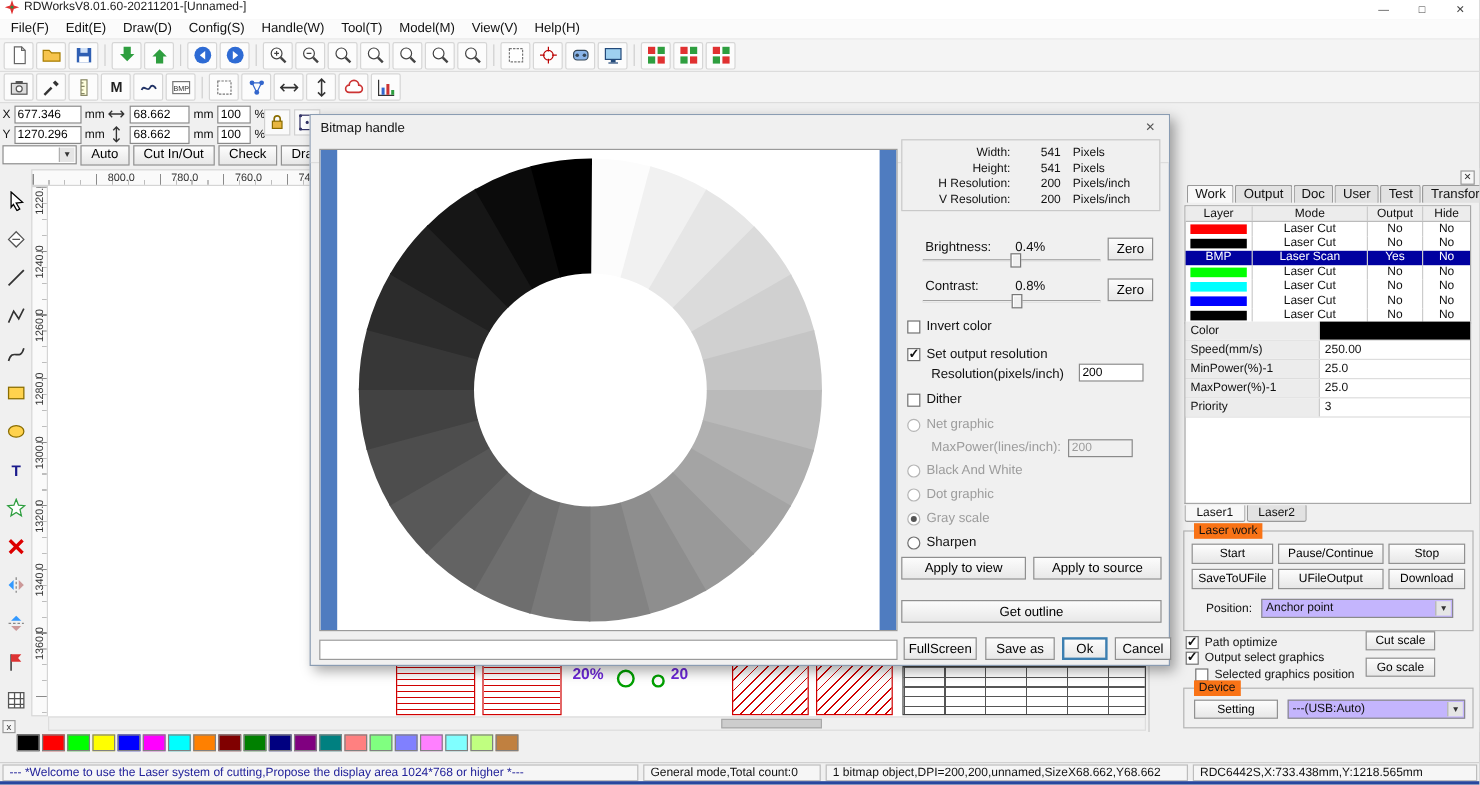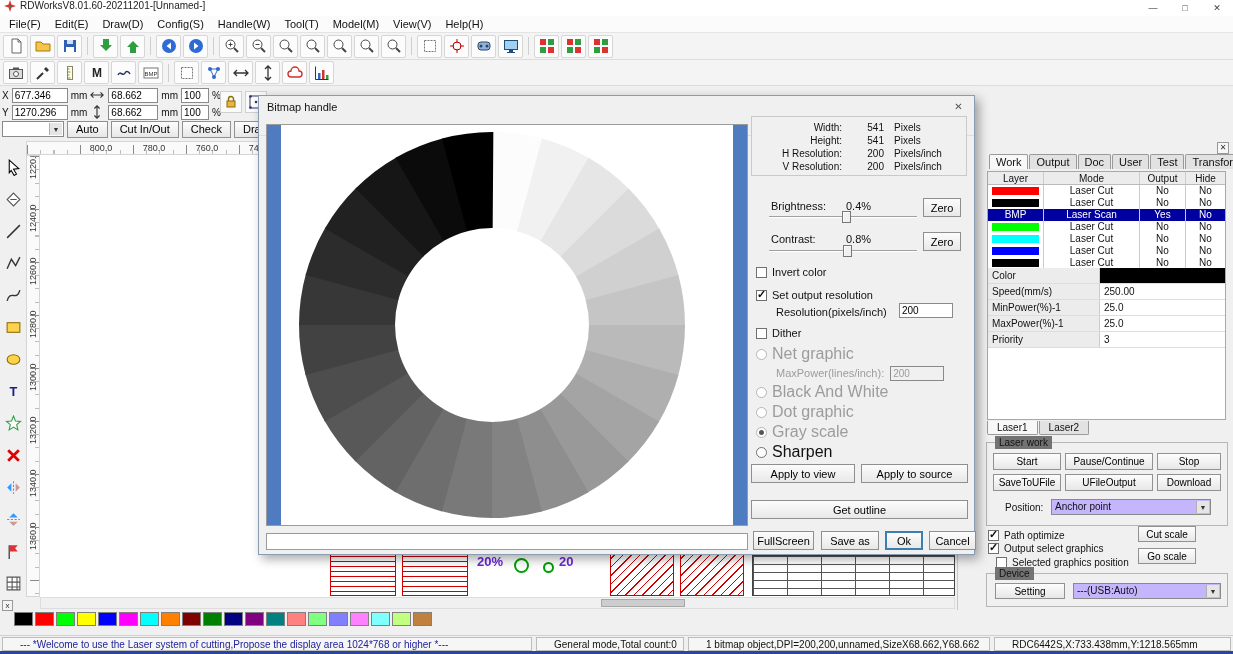--- a/index.html
+++ b/index.html
@@ -86,42 +86,42 @@
   .prow {display:flex; height:16px; line-height:16px; border-bottom:1px solid #ddd;}
   .plabel {width:112px; background:#ececec; padding-left:4px; border-right:1px solid #ccc;}
   .pvalue {flex:1; padding-left:4px;}
   .pvalue.noPad {padding:0;}
   .colorfill {display:block; height:100%;}
   .lasertabs {position:absolute; left:29px; top:281px; display:flex;}
   .lstab {padding:1px 9px; border:1px solid #9a9a9a; border-top:none; background:#e2e2e2; margin-right:1px; border-radius:0 0 2px 2px; font-size:10px; cursor:default;}
   .lstab.active {background:#f8f8f8;}
 
   .group {position:absolute; border:1px solid #b5b5b5;}
-  .gtitle {position:absolute; top:-7px; left:8px; background:#737373; padding:1px 4px; font-size:10px;}
+  .gtitle {position:absolute; top:-7px; left:8px; background:#f97316; padding:1px 4px; font-size:10px;}
   .gw {left:28px; top:302px; width:242px; height:84px;}
   .gdev {left:28px; top:433px; width:242px; height:34px;}
   #laser-buttons {position:absolute; left:6px; top:10px; display:grid; grid-template-columns:68px 88px 64px; gap:4px;}
   .lwbtn {height:17px; border:1px solid #919191; background:linear-gradient(#fdfdfd,#e7e7e7); font-size:10px; font-family:"Liberation Sans", sans-serif; cursor:default; overflow:hidden; white-space:nowrap;}
   .poslbl {position:absolute; left:18px; top:59px; font-size:10px;}
   .select {position:absolute; height:16px; background:#c4b5fd; border:1px solid #8a8a8a; font-size:10px; line-height:14px; padding-left:3px; cursor:default;}
   .cbrow {position:absolute; display:flex; align-items:center; font-size:10px; white-space:nowrap; cursor:default;}
   .cb {width:11px; height:11px; border:1px solid #707070; background:#fff; display:inline-block; position:relative; margin-right:5px; flex:none;}
   .cb.checked::after {content:"\2713"; position:absolute; left:0; top:-3px; font-size:11px; font-weight:bold; color:#111;}
   .rb {width:11px; height:11px; border:1px solid #707070; border-radius:50%; background:#fff; display:inline-block; position:relative; margin-right:5px; flex:none;}
   .rb.on::after {content:""; position:absolute; left:2px; top:2px; width:5px; height:5px; border-radius:50%; background:#555;}
   .rb.dis {border-color:#b5b5b5;}
   .disabled {color:#9c9c9c;}
   .sidebtn {position:absolute; height:16px; border:1px solid #919191; background:linear-gradient(#fdfdfd,#e7e7e7); font-size:10px; font-family:"Liberation Sans", sans-serif; cursor:default;}
 
   
   .palette {position:absolute; left:14px; top:612px; display:flex; gap:2px;}
   .pswatch {width:19px; height:14px; border:1px solid #808080; display:inline-block; cursor:default;}
   .mini-x {position:absolute; left:2px; top:600px; width:11px; height:11px; border:1px solid #999; background:#f5f5f5; font-size:8px; line-height:9px; text-align:center; color:#333;}
   .statusbar {position:absolute; left:0; top:635px; width:100%; height:16px; background:#f0f0f0; border-top:1px solid #d0d0d0; font-size:10px;}
-  .sb {position:absolute; top:1px; height:14px; line-height:13px; padding-left:17px; border:1px solid #bdbdbd; background:#f6f6f6; overflow:hidden; white-space:nowrap;}
+  .sb {position:absolute; top:1px; height:14px; line-height:13px; padding-left:5px; border:1px solid #bdbdbd; background:#f6f6f6; overflow:hidden; white-space:nowrap;}
   .sb1 {left:2px; width:530px; color:#22229a;}
   .sb2 {left:536px; width:148px;}
   .sb3 {left:688px; width:302px;}
   .sb4 {left:994px; width:237px;}
   .bottomstrip {position:absolute; left:0; top:651px; width:100%; height:3px; background:#27479e;}
 
   
   .dialog {position:absolute; left:258px; top:95px; width:717px; height:460px; background:#f0f0f0; border:1px solid #8a9cb2; box-shadow:4px 4px 10px rgba(0,0,0,0.35); z-index:20;}
   .dlg-title {position:absolute; top:0; left:0; right:0; height:40px; background:#f0f0f0; border-bottom:1px solid #ddd; line-height:22px; padding-left:8px; font-size:11px;}
   .dlg-close {position:absolute; right:8px; top:4px; width:15px; height:15px; text-align:center; line-height:14px; font-size:10px; color:#555; cursor:default;}
@@ -136,21 +136,21 @@
   .inf-u {flex:1; padding-left:10px;}
   .lbl {position:absolute; font-size:11px; white-space:nowrap;}
   .slider {position:absolute; height:14px;}
   .slider .track {position:absolute; left:0; right:0; top:6px; height:2px; background:#a0a0a0; border-bottom:1px solid #fff;}
   .slider .thumb {position:absolute; top:1px; width:9px; height:12px; background:#f0f0f0; border:1px solid #777; box-shadow:inset 1px 1px 0 #fff;}
   .dbtn {position:absolute; height:19px; border:1px solid #8f8f8f; background:linear-gradient(#fcfcfc,#e8e8e8); font-size:11px; font-family:"Liberation Sans", sans-serif; cursor:default;}
   .dbtn.default {border:2px solid #3c7fb1;}
   .abs-input {position:absolute;}
   .dis-input {background:#f0f0f0; color:#9c9c9c;}
   #radio-list {position:absolute; left:497px; top:248px; width:210px;}
-  .radiorow {height:20px; display:flex; align-items:center; font-size:16px;}
+  .radiorow {height:20px; display:flex; align-items:center; font-size:11px;}
   .freqrow {height:18px; display:flex; align-items:center; padding-left:20px; gap:6px; font-size:11px;}
 </style>
 </head>
 <body>
 
 <div class="win">
 
   <div class="titlebar">
     <span class="applogo">
         <svg viewBox="0 0 16 16">

